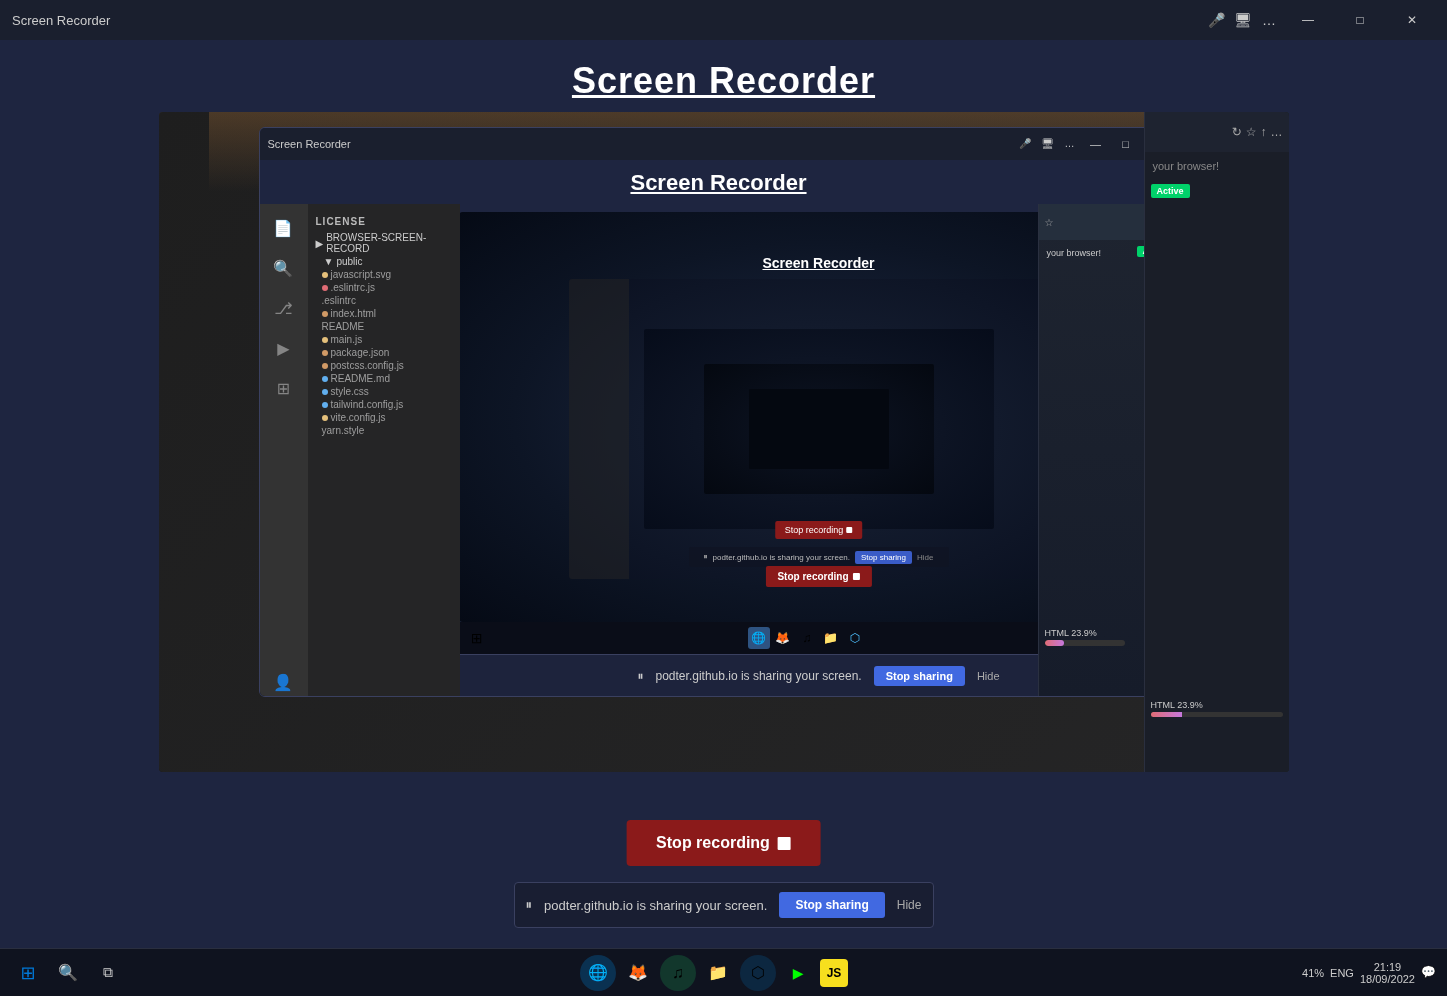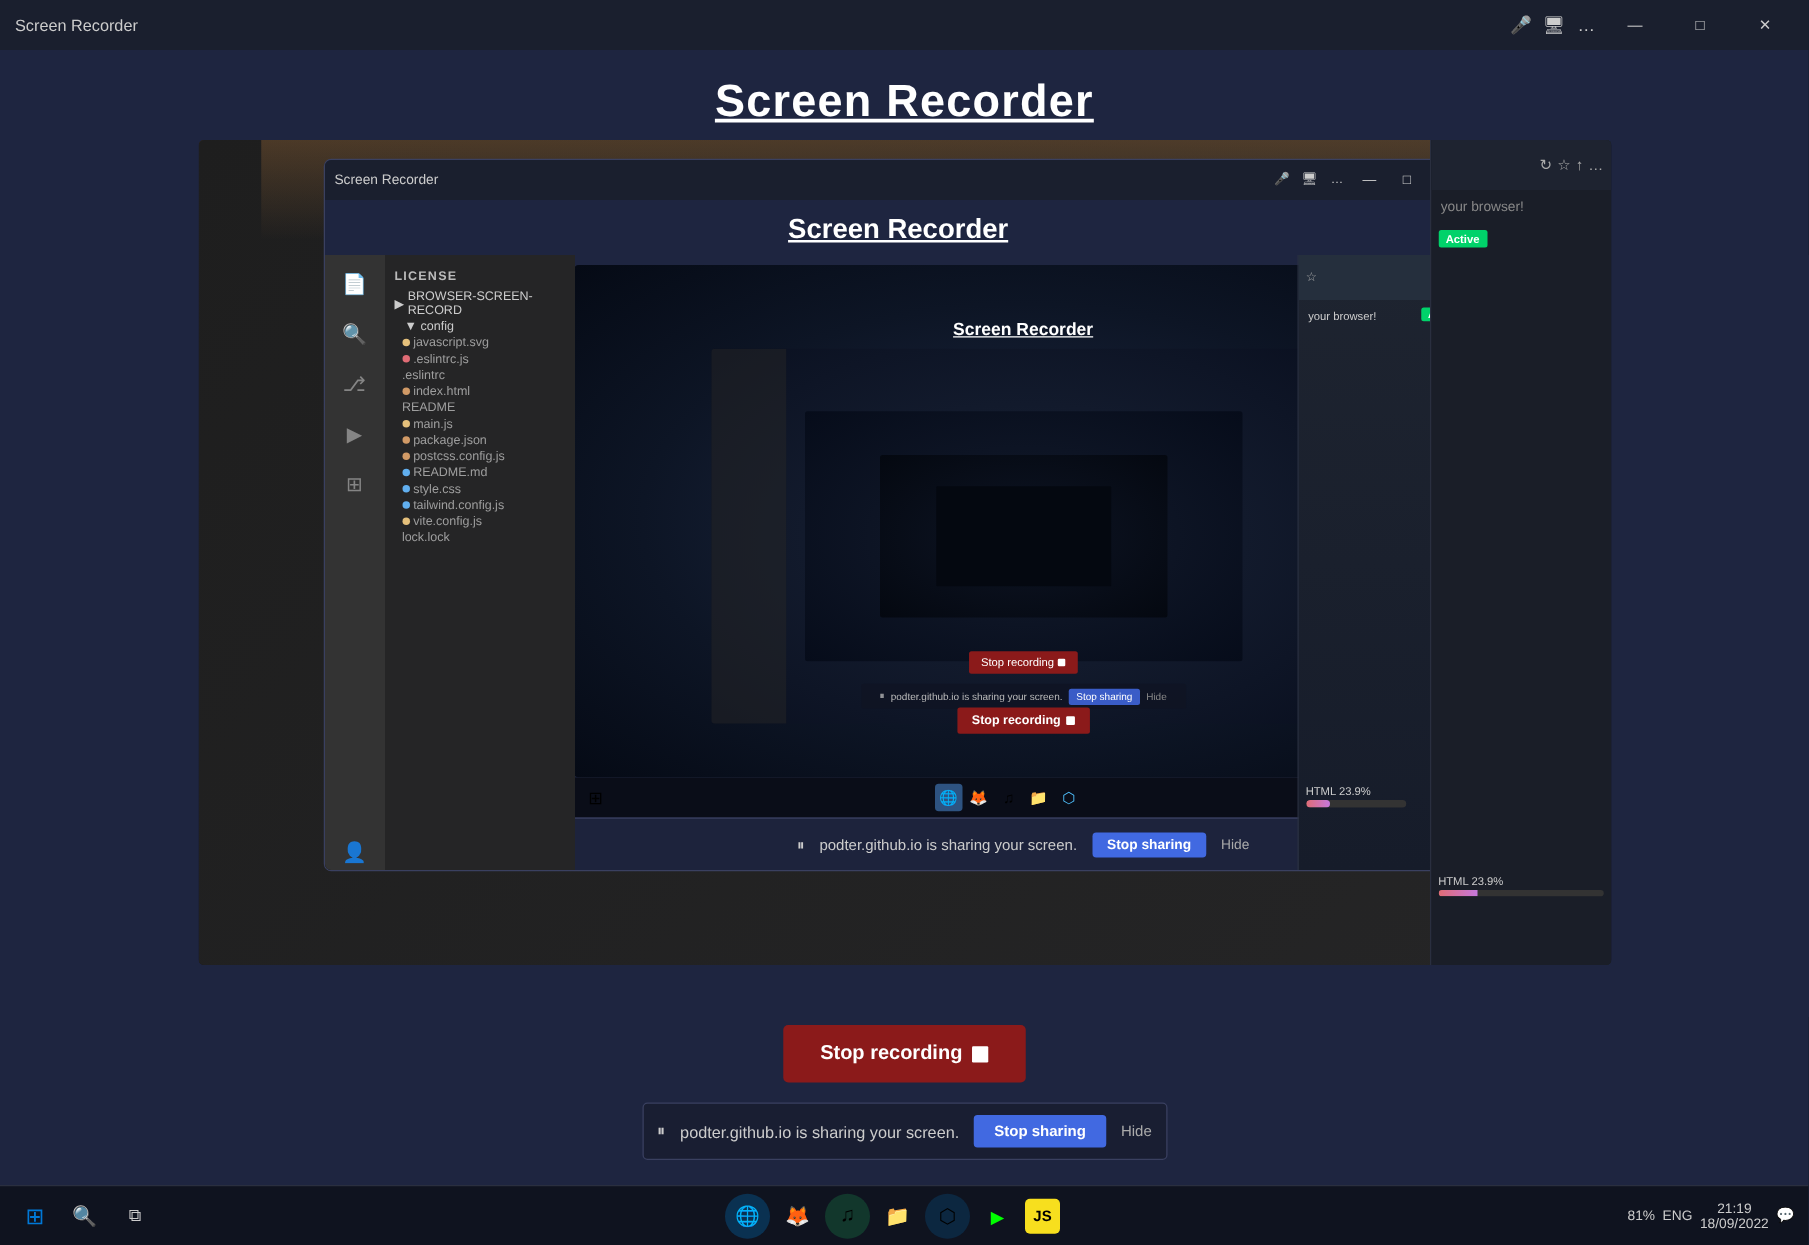--- a/index.html
+++ b/index.html
@@ -622,35 +622,35 @@
           </div>
 
           <div class="file-tree">
             <div class="file-tree-header">LICENSE</div>
             <div class="file-tree-folder">
               <span>▶</span>
               <span>BROWSER-SCREEN-RECORD</span>
             </div>
             <div class="file-tree-folder">
               <span style="margin-left:8px;">▼</span>
-              <span>config</span>
+              <span>public</span>
             </div>
             <div class="file-tree-item"><span class="file-dot dot-yellow" style="display:inline-block;"></span>javascript.svg</div>
             <div class="file-tree-item"><span class="file-dot dot-red" style="display:inline-block;"></span>.eslintrc.js</div>
             <div class="file-tree-item">.eslintrc</div>
             <div class="file-tree-item"><span class="file-dot dot-orange" style="display:inline-block;"></span>index.html</div>
             <div class="file-tree-item">README</div>
             <div class="file-tree-item"><span class="file-dot dot-yellow" style="display:inline-block;"></span>main.js</div>
             <div class="file-tree-item"><span class="file-dot dot-orange" style="display:inline-block;"></span>package.json</div>
             <div class="file-tree-item"><span class="file-dot dot-orange" style="display:inline-block;"></span>postcss.config.js</div>
             <div class="file-tree-item"><span class="file-dot dot-blue" style="display:inline-block;"></span>README.md</div>
             <div class="file-tree-item"><span class="file-dot dot-blue" style="display:inline-block;"></span>style.css</div>
             <div class="file-tree-item"><span class="file-dot dot-blue" style="display:inline-block;"></span>tailwind.config.js</div>
             <div class="file-tree-item"><span class="file-dot dot-yellow" style="display:inline-block;"></span>vite.config.js</div>
-            <div class="file-tree-item">lock.lock</div>
+            <div class="file-tree-item">yarn.style</div>
           </div>
         </div>
 
         <div class="inner-main">
 
           <div class="deep-window">
             <div class="recursive-visual">
               <div class="recursive-title-sm">Screen Recorder</div>
               <div class="recursive-screen">
 
@@ -784,21 +784,21 @@
       <div class="taskbar-app">📁</div>
 
       <div class="taskbar-app" style="background:rgba(0,120,200,0.2);">⬡</div>
 
       <div class="taskbar-app" style="color:#0f0;font-size:14px;">▶</div>
 
       <div class="taskbar-app" style="background:#f7df1e;color:#000;font-size:12px;font-weight:700;border-radius:4px;width:28px;height:28px;">JS</div>
     </div>
     <div class="taskbar-right">
 
-      <span>81%</span>
+      <span>41%</span>
 
       <span>ENG</span>
 
       <div style="text-align:center;">
         <div>21:19</div>
         <div>18/09/2022</div>
       </div>
 
       <div style="width:16px;height:16px;font-size:12px;">💬</div>
     </div>

